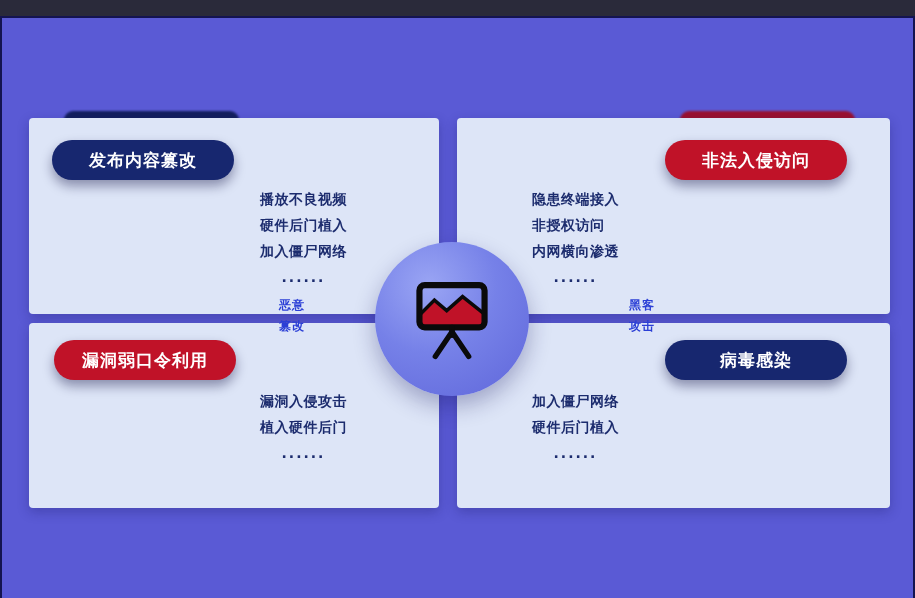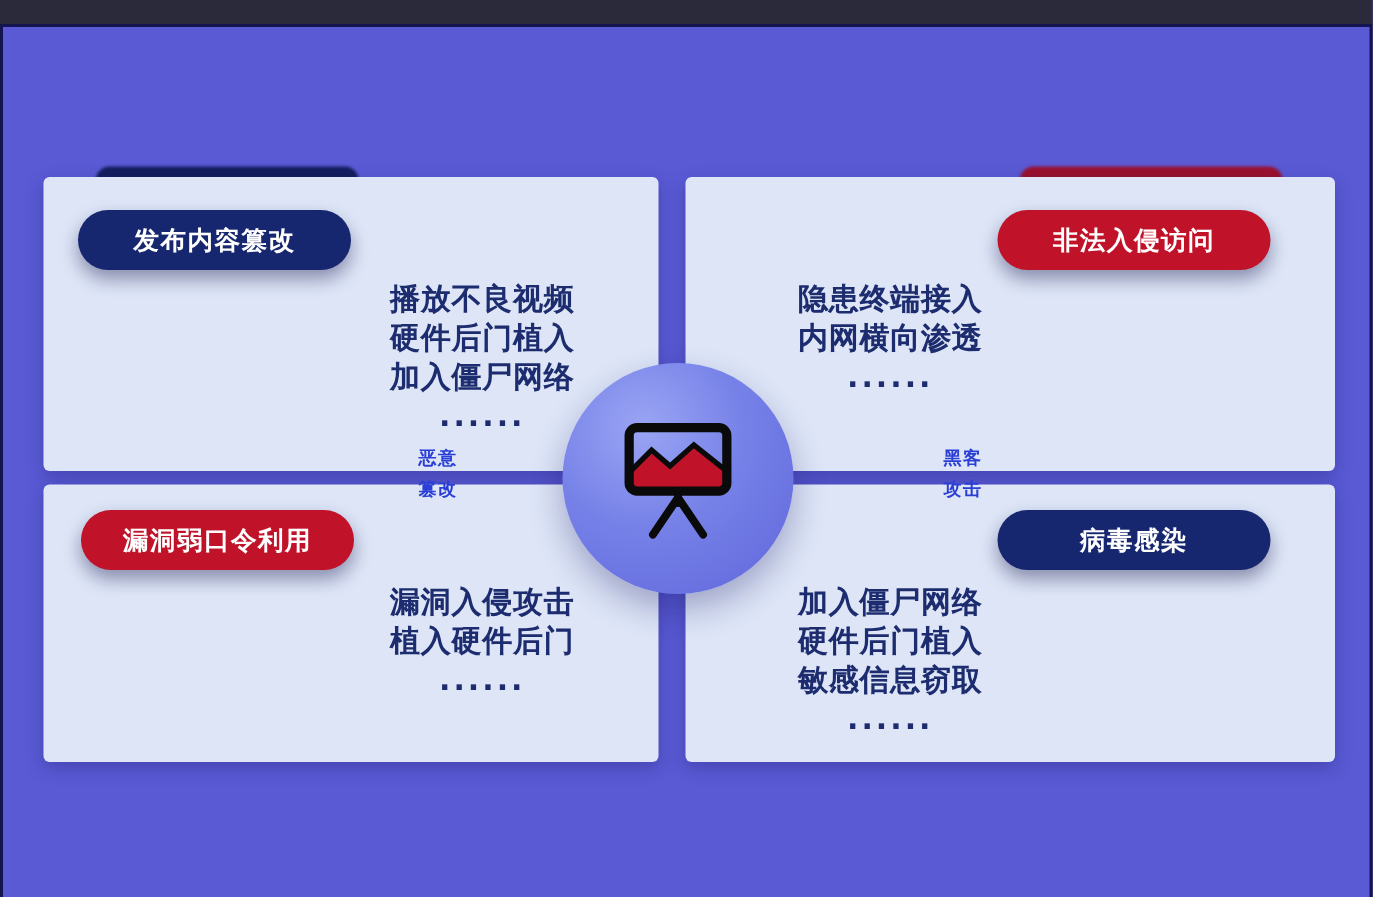--- a/index.html
+++ b/index.html
@@ -42,21 +42,21 @@
     color:#ffffff;font-size:17px;font-weight:bold;letter-spacing:1px;
     box-shadow:0 6px 12px rgba(10,10,60,0.40);
     z-index:2;white-space:nowrap;
   }
   .badge.tl{left:50px;top:122px;}
   .badge.tr{left:663px;top:122px;}
   .badge.bl{left:52px;top:322px;}
   .badge.br{left:663px;top:322px;}
   .items{
     position:absolute;z-index:2;
-    color:#1c2c6e;font-size:20px;font-weight:600;line-height:26px;
+    color:#1c2c6e;font-size:14px;font-weight:600;line-height:26px;
     letter-spacing:0.5px;
   }
   .items.tl{left:258px;top:168px;}
   .items.tr{left:530px;top:168px;}
   .items.bl{left:258px;top:370px;}
   .items.br{left:530px;top:370px;}
   .items .line{display:block;}
   .items .dots{display:block;text-align:center;font-weight:bold;letter-spacing:2px;}
   .center-circle{
     position:absolute;left:373px;top:224px;width:154px;height:154px;
@@ -94,32 +94,32 @@
   <div class="badge br" style="background: rgb(23, 39, 111);">病毒感染</div>
 
   <div class="items tl">
     <span class="line">播放不良视频</span>
     <span class="line">硬件后门植入</span>
     <span class="line">加入僵尸网络</span>
     <span class="dots">......</span>
   </div>
   <div class="items tr">
     <span class="line">隐患终端接入</span>
+    <span class="line">非授权访问</span>
     <span class="line">内网横向渗透</span>
     <span class="dots">......</span>
   </div>
   <div class="items bl">
     <span class="line">漏洞入侵攻击</span>
     <span class="line">植入硬件后门</span>
     <span class="dots">......</span>
   </div>
   <div class="items br">
     <span class="line">加入僵尸网络</span>
     <span class="line">硬件后门植入</span>
-    <span class="line">敏感信息窃取</span>
     <span class="dots">......</span>
   </div>
 
   <div class="connector-label left">
     <span>恶意</span><br>
     <span>篡改</span>
   </div>
   <div class="connector-label right">
     <span>黑客</span><br>
     <span>攻击</span>

